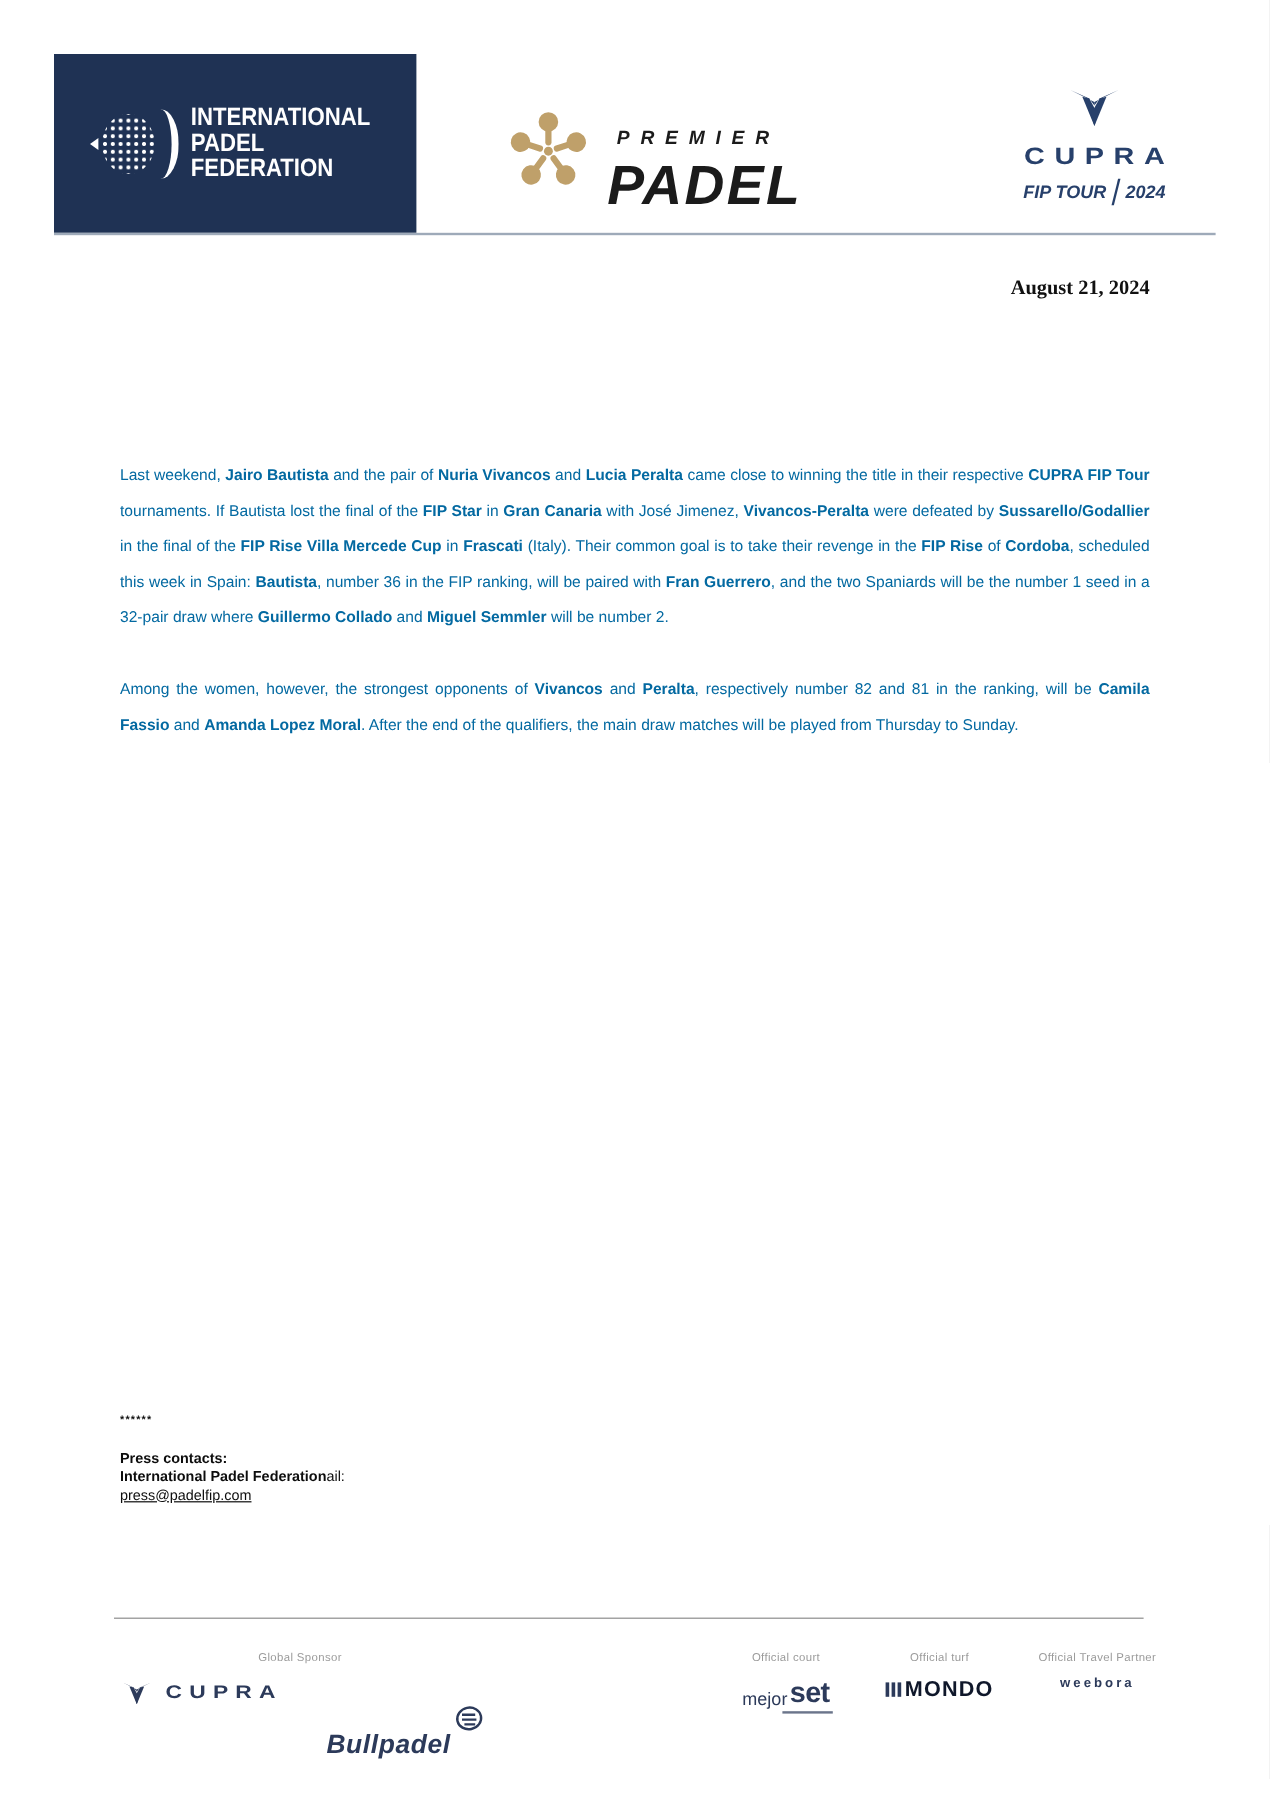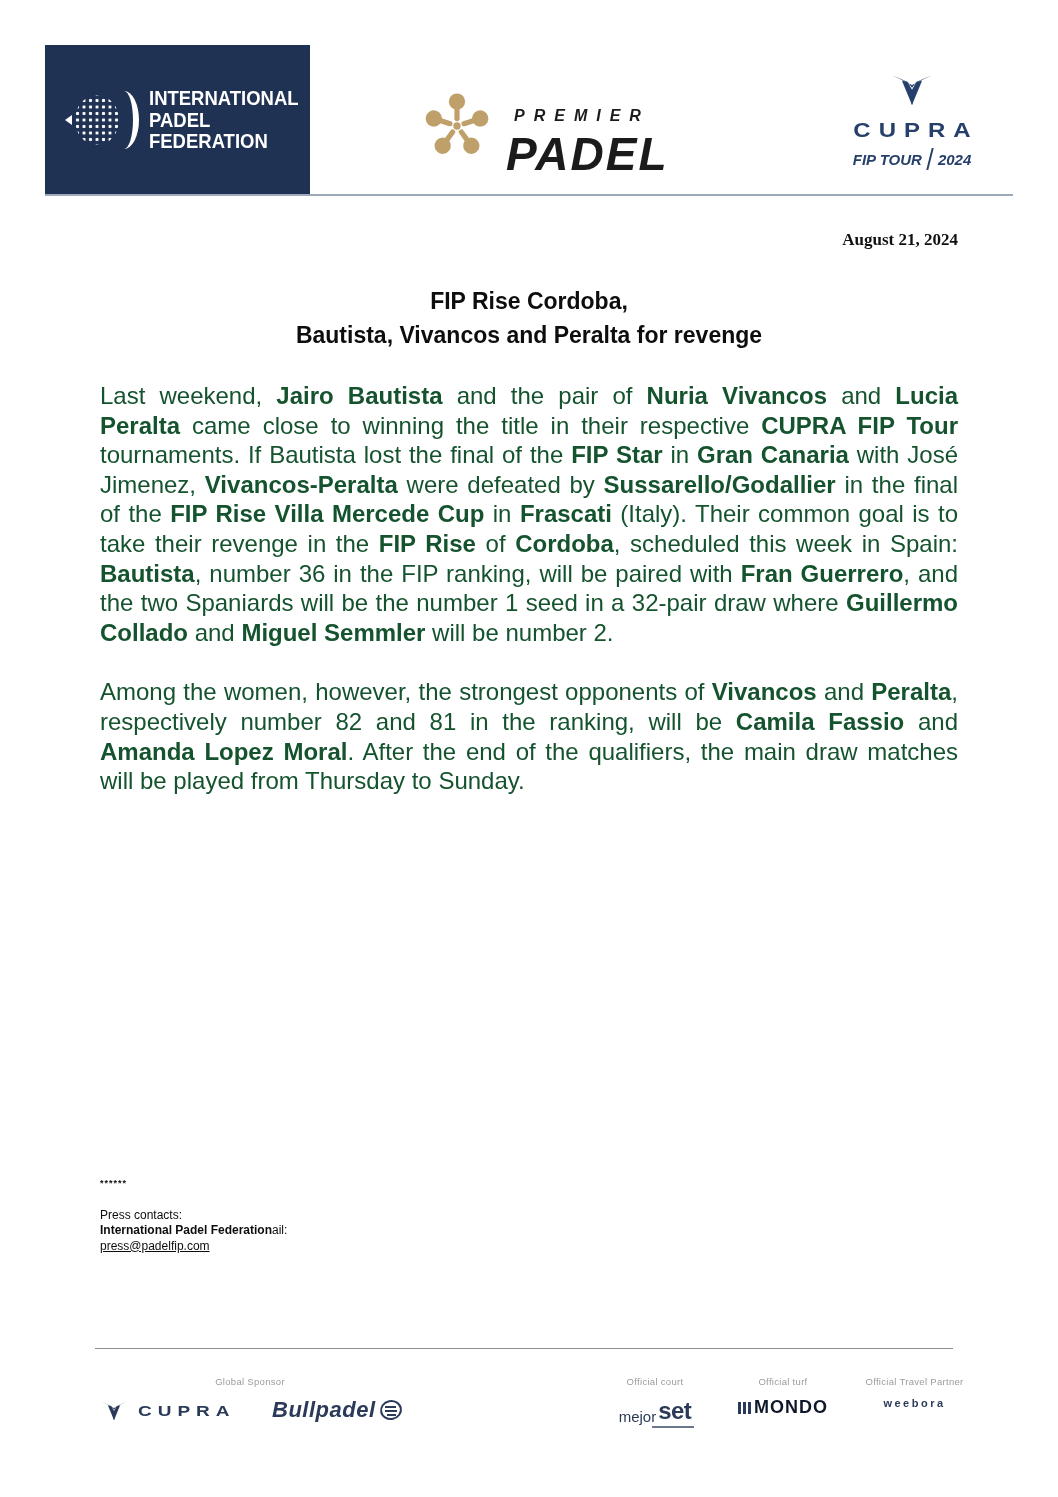--- a/index.html
+++ b/index.html
@@ -5,22 +5,22 @@
   * { margin:0; padding:0; box-sizing:border-box; }
   html,body { background:#e8e8e8; }
   .page {
     position:relative; width:1058px; height:1497px;
     background:#ffffff; margin:0 auto; overflow:hidden;
     font-family:"Liberation Sans", sans-serif; color:#111;
   }
 
   
   .ipf-box {
-    position:absolute; left:45px; top:45px; width:265px; height:149px;
-    background:#1f3254; display:flex; align-items:center; padding-left:20px;
+    position:absolute; left:45px; top:45px; width:302px; height:149px;
+    background:#1f3254; display:flex; align-items:center; padding-left:30px;
   }
   .ipf-icon { display:flex; align-items:center; }
   .ipf-tri {
     width:0; height:0; border-top:5px solid transparent;
     border-bottom:5px solid transparent; border-right:7px solid #fff;
     margin-right:3px;
   }
   .ipf-ball {
     width:44px; height:50px; border-radius:50%;
     background-image:radial-gradient(circle,#ffffff 1.5px,transparent 1.9px);
@@ -73,32 +73,32 @@
   .doc-date {
     position:absolute; top:230px; right:100px;
     font-family:"Liberation Serif", serif; font-weight:700; font-size:17px;
   }
   .doc-title {
     position:absolute; top:284px; left:0; width:100%; text-align:center;
     font-size:23px; font-weight:700; line-height:34px; color:#0d0d0d;
   }
   .doc-body {
     position:absolute; top:381px; left:100px; width:858px;
-    font-size:24px; line-height:29.6px; text-align:justify; color:#14532d;
+    font-size:13px; line-height:29.6px; text-align:justify; color:#0369a1;
   }
   .doc-body p + p { margin-top:30px; }
   .doc-body b, .doc-body .b { font-weight:700; }
 
   
   .press {
     position:absolute; left:100px; top:1176px; font-size:12px;
     line-height:15.5px; color:#0d0d0d;
   }
   .press-stars { font-size:9px; font-weight:700; letter-spacing:1px; margin-bottom:16px; }
-  .press-heading { font-weight:400; }
+  .press-heading { font-weight:700; }
   .press-org-bold { font-weight:700; }
   .press-email { color:#0d0d0d; text-decoration:underline; cursor:pointer; }
 
   
   .footer-rule {
     position:absolute; left:95px; top:1348px; width:858px; height:1px;
     background:#8d8d8d;
   }
   .f-label { font-size:9.5px; color:#9b9b9b; letter-spacing:0.3px; }
   .f-col { position:absolute; text-align:center; }
@@ -109,21 +109,21 @@
   .f-cupra {
     position:absolute; left:100px; top:1400px; display:flex;
     align-items:center; gap:10px; color:#2c3a5a;
   }
   .f-cupra-word { font-size:19px; font-weight:700; letter-spacing:6px; transform:scaleY(0.8); }
 
   .f-bullpadel {
     position:absolute; left:272px; top:1397px; display:flex;
     align-items:center; gap:3px; color:#2c3a5a;
   }
-  .f-bp-text { font-size:22px; font-weight:700; font-style:italic; letter-spacing:0.5px; }
+  .f-bp-text { font-size:22px; font-weight:700; font-style:italic; letter-spacing:0.5px;margin-top:44px; }
 
   .f-mejorset { left:600px; top:1376px; width:110px; }
   .ms-row { display:flex; justify-content:center; align-items:flex-end; gap:2px; color:#2c3a5a; }
   .ms-top { font-size:15px; font-weight:400; }
   .ms-main { font-size:24px; font-weight:700; letter-spacing:-0.5px; }
   .ms-bar { width:42px; height:2px; background:#2c3a5a; margin:1px auto 0 52px; opacity:0.7; }
 
   .f-mondo { left:728px; top:1376px; width:110px; }
   .mondo-bars { display:flex; gap:2px; margin-right:3px; align-items:center; }
   .mondo-bars span { display:block; width:3px; height:12px; background:#2c3a5a; }
@@ -196,24 +196,20 @@
       <span>FIP TOUR</span>
       <span class="fip-sep"></span>
       <span>2024</span>
     </div>
   </div>
 
   <div class="header-rule"></div>
 
   <div class="doc-date">August 21, 2024</div>
 
-  <h1 class="doc-title">
-    <span>FIP Rise Cordoba,</span><br>
-    <span>Bautista, Vivancos and Peralta for revenge</span>
-  </h1>
 
   <div class="doc-body">
     <p><span>Last weekend, </span><span class="b">Jairo Bautista</span><span> and the pair of </span><span class="b">Nuria Vivancos</span><span> and </span><span class="b">Lucia Peralta</span><span> came close to winning the title in their respective </span><span class="b">CUPRA FIP Tour</span><span> tournaments. If Bautista lost the final of the </span><span class="b">FIP Star</span><span> in </span><span class="b">Gran Canaria</span><span> with José Jimenez, </span><span class="b">Vivancos-Peralta</span><span> were defeated by </span><span class="b">Sussarello/Godallier</span><span> in the final of the </span><span class="b">FIP Rise Villa Mercede Cup</span><span> in </span><span class="b">Frascati</span><span> (Italy). Their common goal is to take their revenge in the </span><span class="b">FIP Rise</span><span> of </span><span class="b">Cordoba</span><span>, scheduled this week in Spain: </span><span class="b">Bautista</span><span>, number 36 in the FIP ranking, will be paired with </span><span class="b">Fran Guerrero</span><span>, and the two Spaniards will be the number 1 seed in a 32-pair draw where </span><span class="b">Guillermo Collado</span><span> and </span><span class="b">Miguel Semmler</span><span> will be number 2.</span></p>
     <p><span>Among the women, however, the strongest opponents of </span><span class="b">Vivancos</span><span> and </span><span class="b">Peralta</span><span>, respectively number 82 and 81 in the ranking, will be </span><span class="b">Camila Fassio</span><span> and </span><span class="b">Amanda Lopez Moral</span><span>. After the end of the qualifiers, the main draw matches will be played from Thursday to Sunday.</span></p>
   </div>
 
   <div class="press">
     <div class="press-stars">******</div>
     <div class="press-heading">Press contacts:</div>
     <div>

